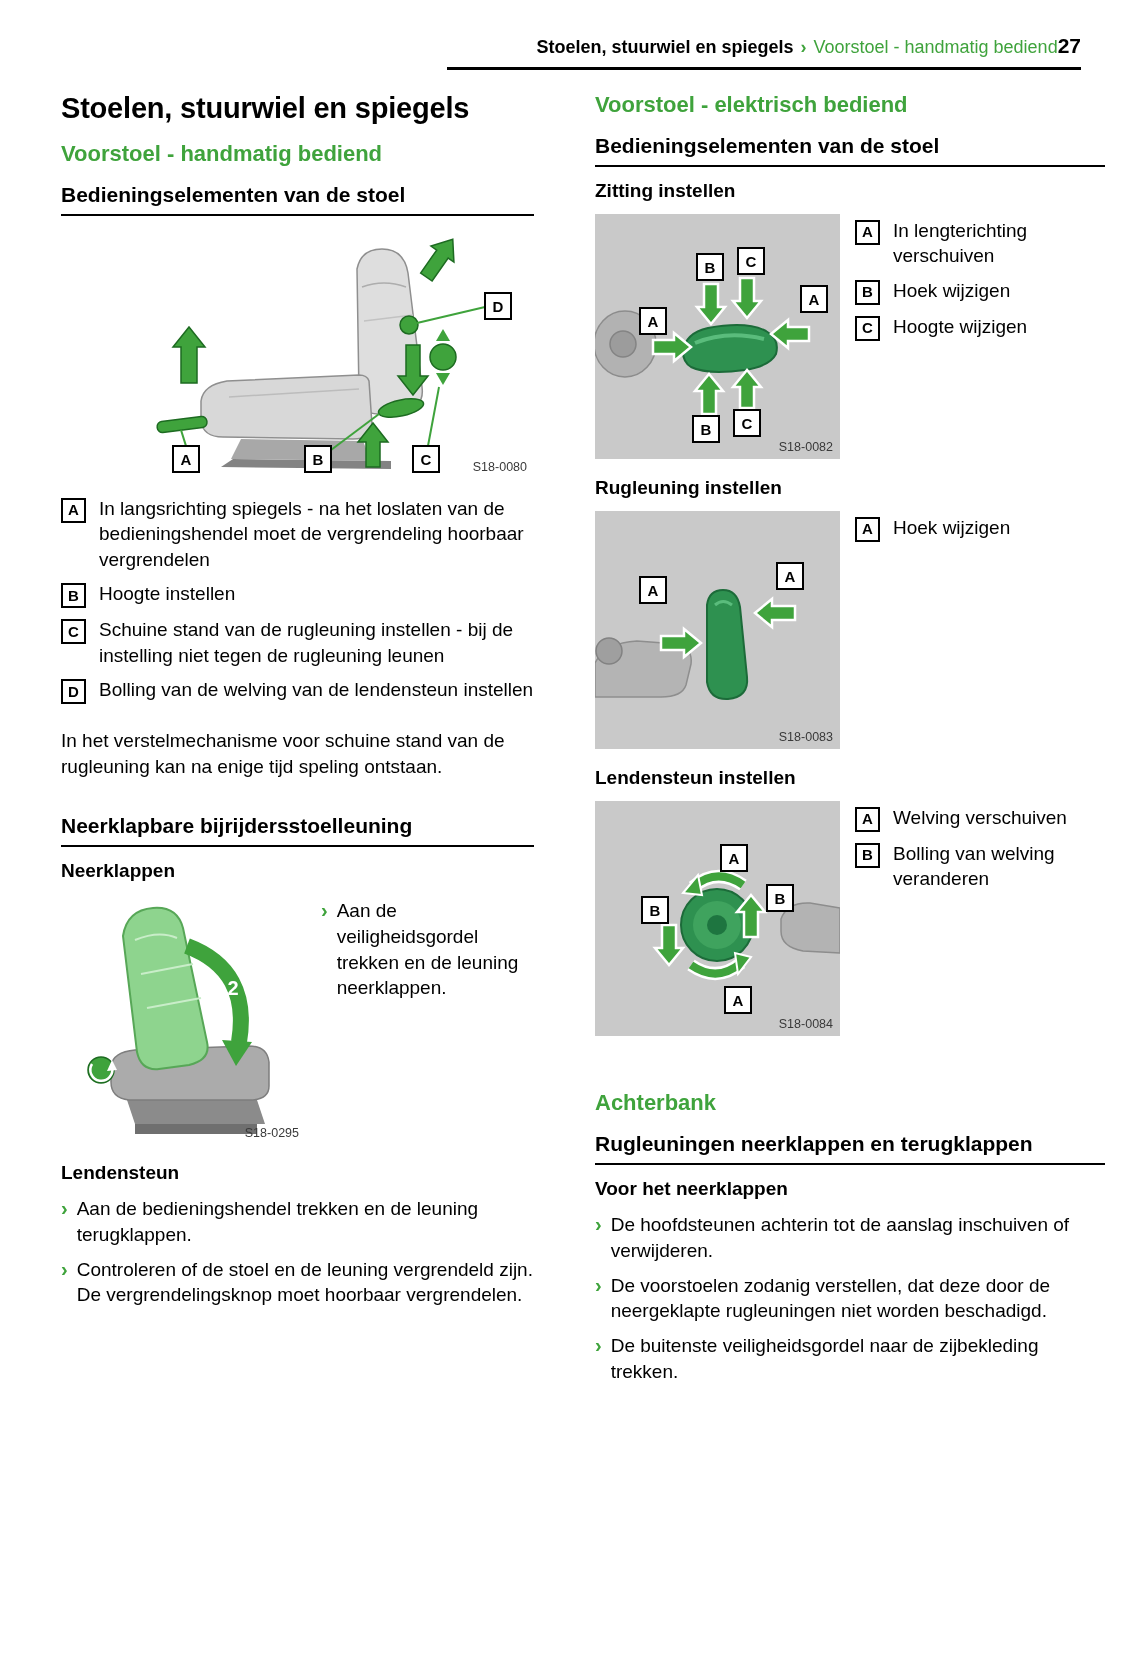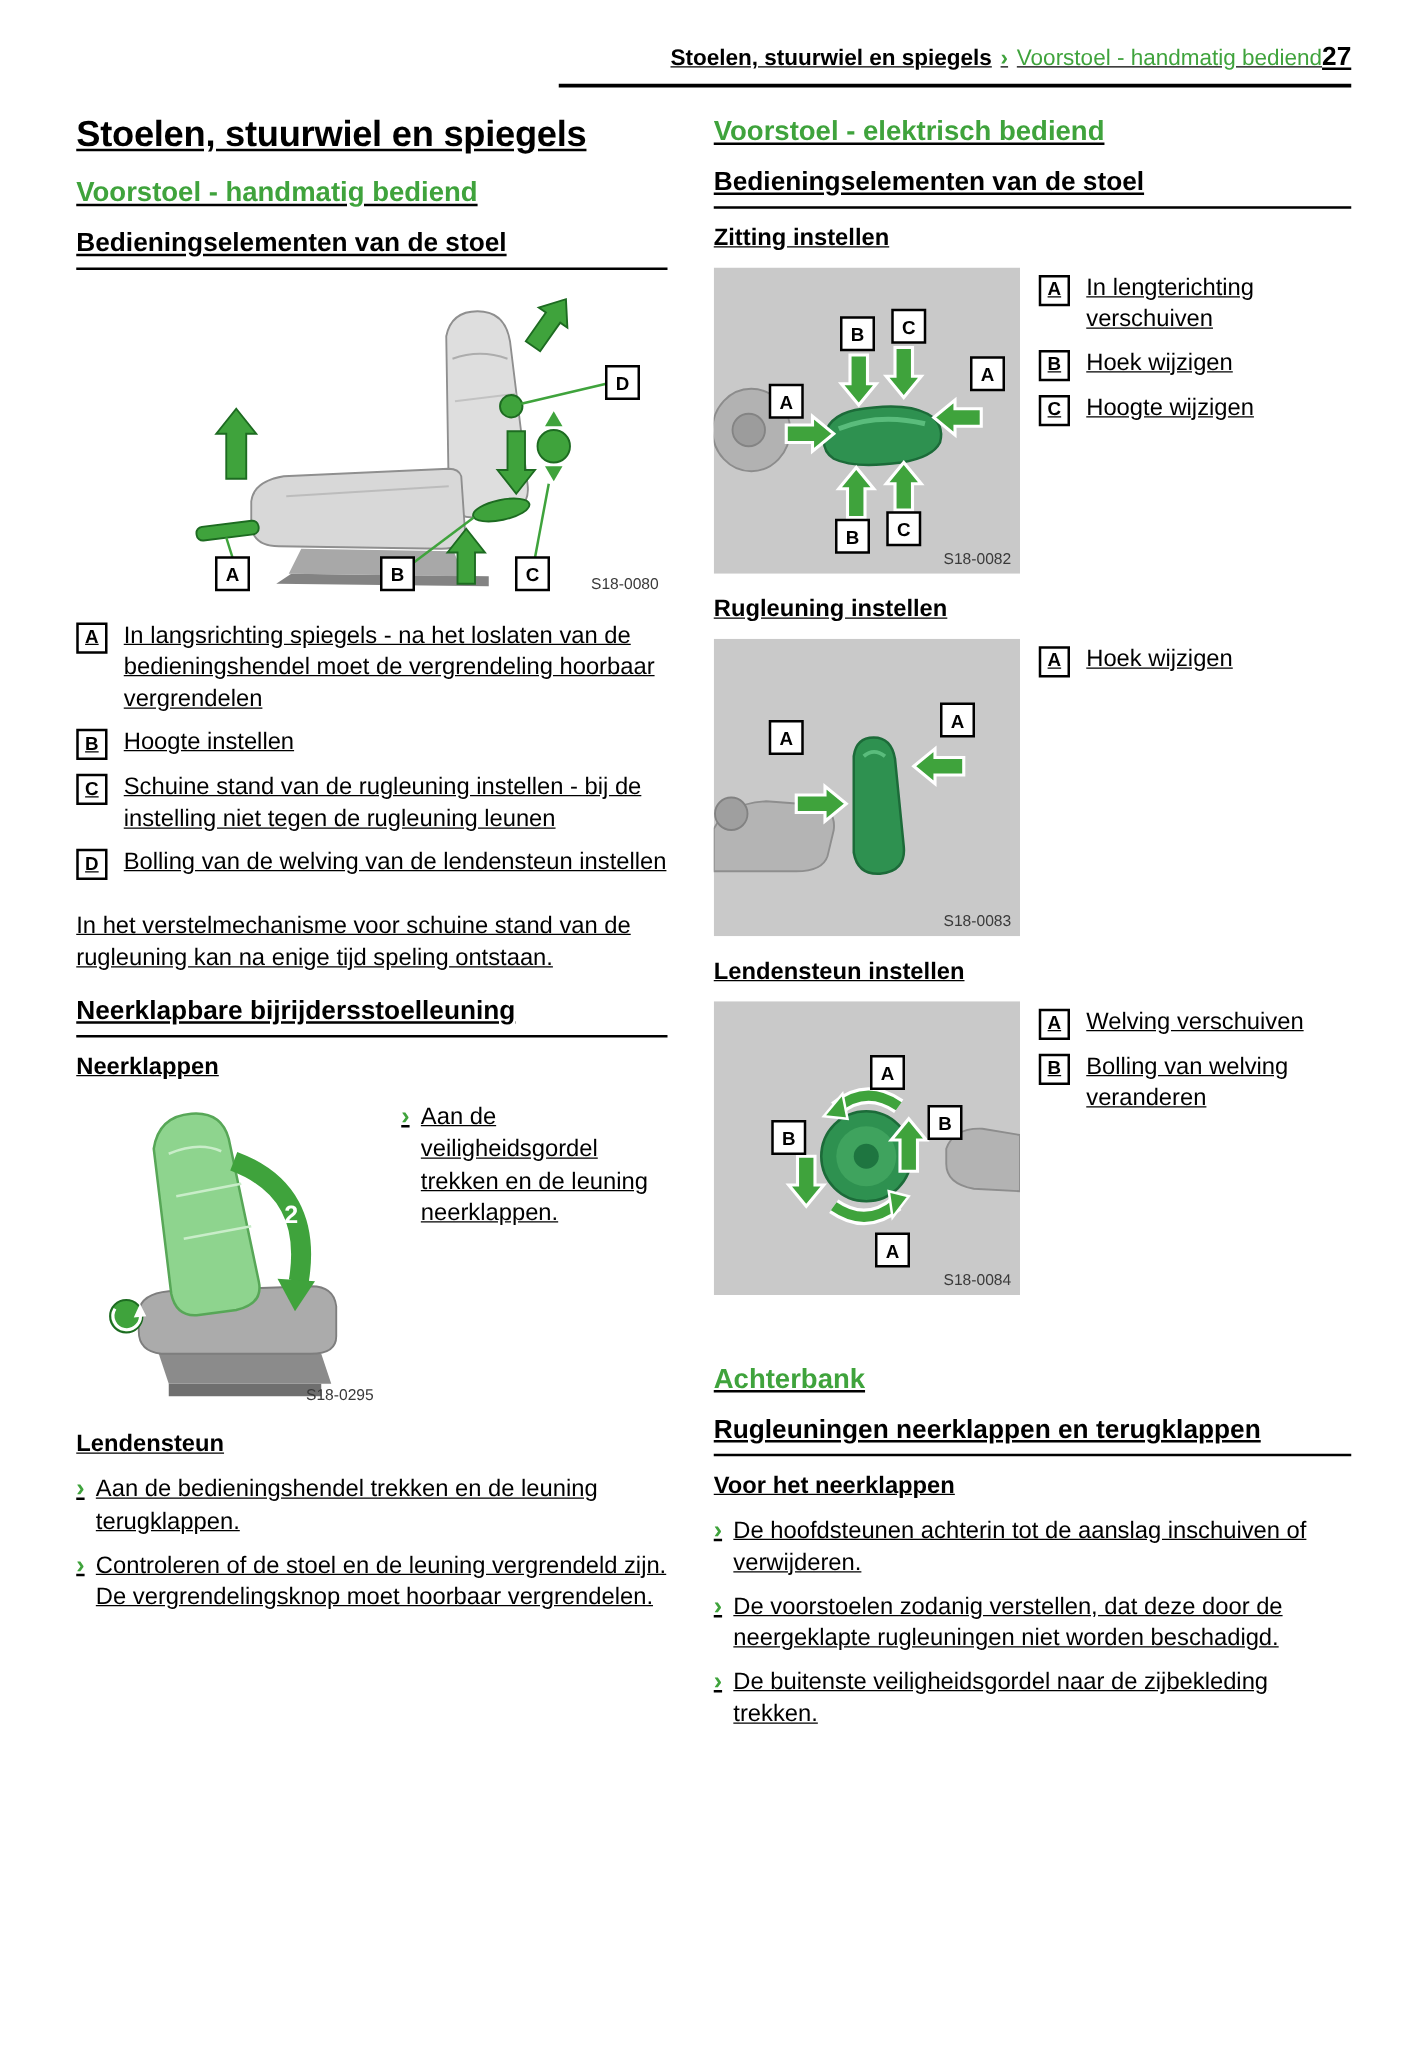--- a/index.html
+++ b/index.html
@@ -1,37 +1,37 @@
 <!DOCTYPE html>
 <html style="--green: #3fa33c; --figure_bg: #c9c9c9;"><head>
 <meta charset="utf-8">
 <style>
   :root { --green:#3fa33c; --figure_bg:#c9c9c9; }
   * { margin:0; padding:0; box-sizing:border-box; }
   html,body { background:#fff; }
   body { width:1142px; height:1654px; overflow:hidden; color:#000;
          font-family:"Liberation Sans","DejaVu Sans",sans-serif; }
-  .page { padding:34px 61px 0;text-decoration:underline; }
+  .page { padding:34px 61px 0; }
 
   .header { margin-left:386px; display:flex; justify-content:flex-end; align-items:baseline;
             border-bottom:3px solid #000; padding-bottom:9px; font-size:18px; white-space:nowrap; }
   .crumb-section { font-weight:bold; }
   .crumb-sep { color:var(--green,#3fa33c); font-weight:bold; margin:0 7px; }
   .crumb-sub { color:var(--green,#3fa33c); }
   .page-num { font-weight:bold; font-size:21px; margin-left:0; }
 
   .columns { display:flex; gap:37px; margin-top:22px; }
   .col-left  { flex:0 0 473px; width:473px; }
-  .col-right { flex:0 0 510px; width:510px; }
+  .col-right { flex:0 0 510px; width:510px;margin-left:24px; }
 
   h1 { font-size:29px; letter-spacing:-0.2px; margin-bottom:16px; }
   h2 { font-size:22px; color:var(--green,#3fa33c); margin-bottom:16px; }
   h3 { font-size:21px; border-bottom:2.5px solid #000; padding-bottom:7px; margin-bottom:13px; }
   h4 { font-size:19px; margin-bottom:12px; }
-  .mt-lg { margin-top:17px; }
+  .mt-lg { margin-top:34px; }
   .mt-xl { margin-top:54px; }
 
   p.note { font-size:19px; line-height:1.36; margin-top:24px; }
 
   .figure { line-height:0; flex:0 0 auto; }
   .fig-manual { margin-bottom:20px; }
   .fig-row { display:flex; gap:15px; margin-bottom:18px; align-items:flex-start; }
   .fig-legend { flex:1; padding-top:4px; }
 
   .legend-item { display:flex; gap:13px; margin-bottom:9px; font-size:19px; line-height:1.34; }

